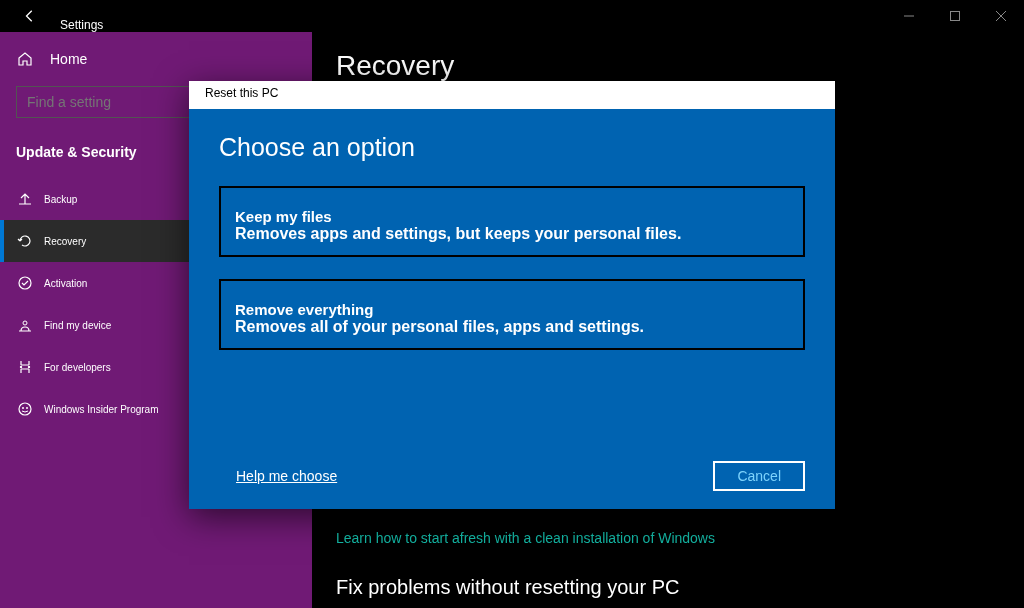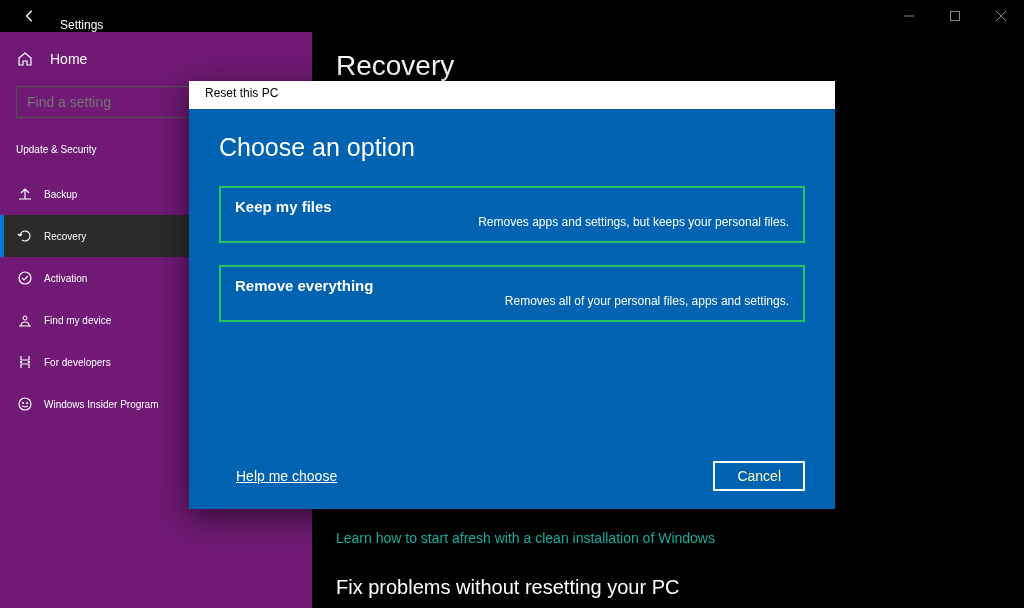--- a/index.html
+++ b/index.html
@@ -8,41 +8,41 @@
     .titlebar { height: 32px; display: flex; align-items: flex-end; padding-left: 8px; }
     .back-btn { width: 44px; height: 32px; display: flex; align-items: center; justify-content: center; color: #fff; }
     .titlebar-title { font-size: 12px; margin-left: 8px; }
     .window-controls { margin-left: auto; display: flex; }
     .win-ctrl { width: 46px; height: 32px; display: flex; align-items: center; justify-content: center; color: #888; }
     
     .main { display: flex; height: calc(100% - 32px); }
     .sidebar { width: 312px; background: #701a75; padding: 8px 0; }
     .home-item { display: flex; align-items: center; padding: 10px 16px; gap: 16px; font-size: 14px; }
     .search-box { margin: 8px 16px 16px; border: 1px solid #535353; padding: 7px 10px; font-size: 14px; color: #999; background: transparent; width: calc(100% - 32px); }
-    .section-title { font-size: 10px; font-weight: 400; padding: 10px 16px 18px; }
+    .section-title { font-size: 14px; font-weight: 700; padding: 10px 16px 18px; }
     .nav-item { display: flex; align-items: center; padding: 12px 16px; gap: 10px; font-size: 10px; position: relative; }
     .nav-item.active::before { content: ''; position: absolute; left: 0; top: 0; bottom: 0; width: 4px; background: #0078d4; }
     .nav-item.active { background: #2b2b2b; }
     .nav-icon { width: 18px; height: 18px; display: flex; align-items: center; justify-content: center; flex-shrink: 0; }
     
     .content { flex: 1; background: #000; padding: 18px 24px; overflow: hidden; }
     .page-title { font-size: 28px; font-weight: 400; margin-bottom: 24px; }
     .link-text { color: #14b8a6; font-size: 14px; margin-top: 448px; display: block; }
     .fix-title { font-size: 20px; font-weight: 400; margin-top: 30px; }
     
     .dialog-overlay { position: absolute; left: 189px; top: 81px; width: 646px; height: 428px; background: #fff; box-shadow: 0 8px 32px rgba(0,0,0,0.6); }
     .dialog-titlebar { height: 28px; background: #fff; color: #000; font-size: 12px; padding: 5px 16px; }
     .dialog-body { background: #0063b1; height: calc(100% - 28px); padding: 24px 30px 20px; color: #fff; position: relative; }
     .dialog-heading { font-size: 25px; font-weight: 400; margin-bottom: 24px; }
-    .option-box { border: 2px solid #22c55e; padding: 10px 14px 12px; margin-bottom: 22px; cursor: pointer; }
+    .option-box { border: 2px solid #000000; padding: 20px 14px 12px; margin-bottom: 22px; cursor: pointer; }
     .option-title { font-size: 15px; font-weight: 600; }
-    .option-desc { font-size: 12px; font-weight: 400; text-align: right; }
+    .option-desc { font-size: 16px; font-weight: 700; }
     .dialog-footer { position: absolute; bottom: 18px; left: 47px; right: 30px; display: flex; justify-content: space-between; align-items: center; }
     .help-link { color: #fff; text-decoration: underline; font-size: 14px; }
-    .cancel-btn { border: 2px solid #fff; background: transparent; color: #fef9c3; padding: 5px 22px; font-size: 14px; cursor: pointer; }
+    .cancel-btn { border: 2px solid #fff; background: transparent; color: #7dd3fc; padding: 5px 22px; font-size: 14px; cursor: pointer; }
   </style>
 </head>
 <body>
 
 <div class="titlebar">
   <div class="back-btn">
     <svg width="14" height="14" viewBox="0 0 16 16">
         <path d="M10 2 L4 8 L10 14" stroke="#fff" stroke-width="1.5" fill="none"></path>
       </svg>
   </div>

